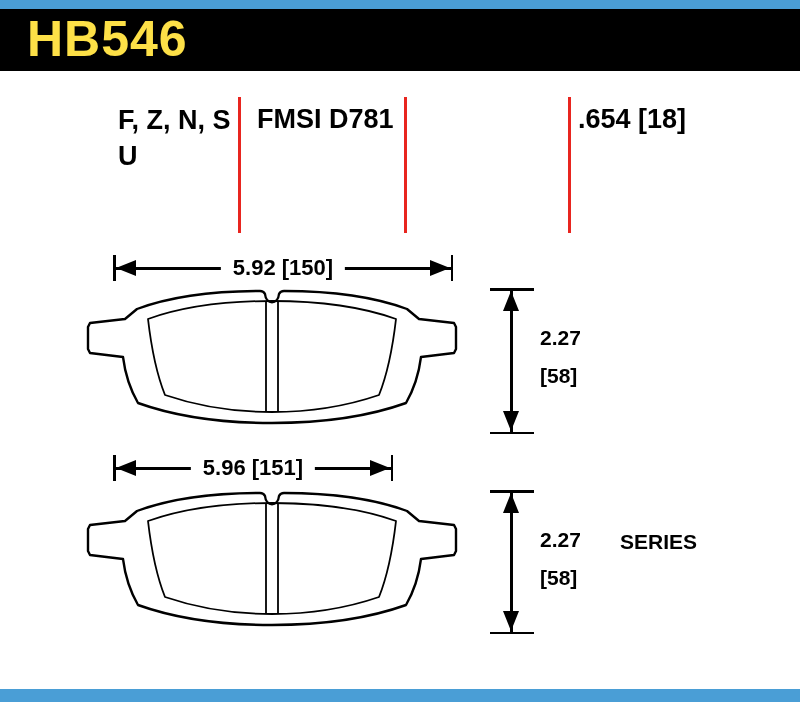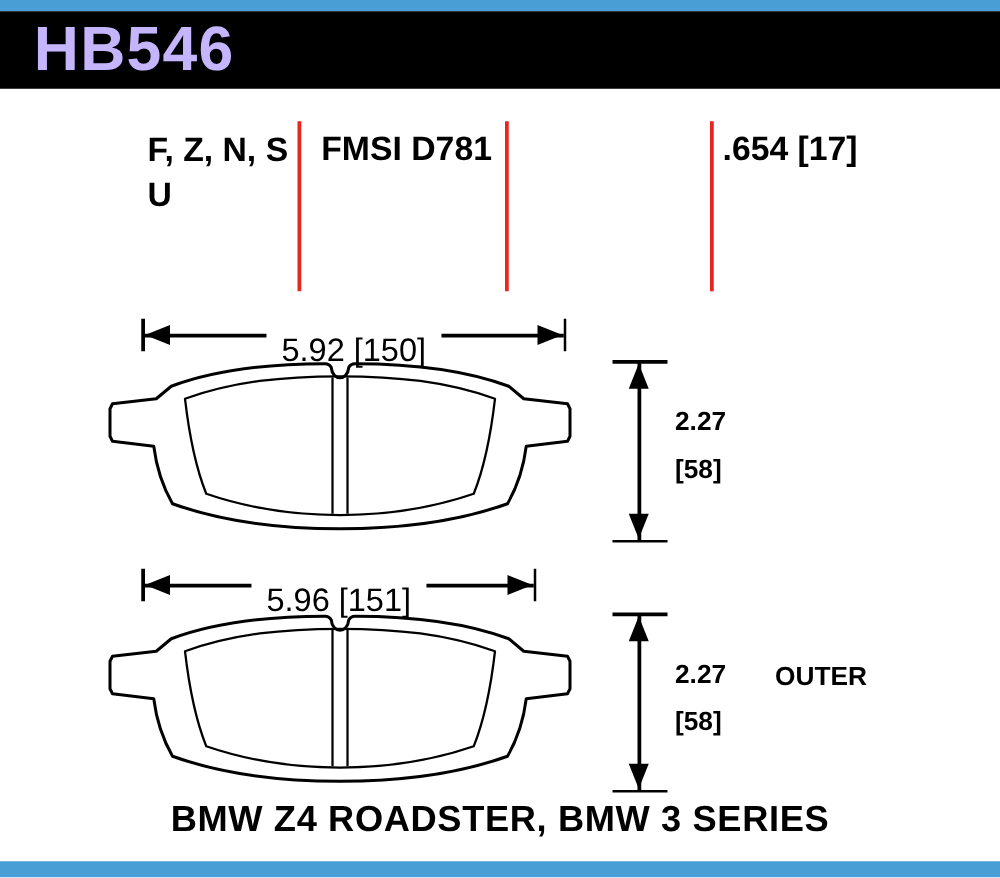--- a/index.html
+++ b/index.html
@@ -10,38 +10,38 @@
   }
   .bar { position:absolute; left:0; width:800px; background:var(--accent-blue,#4a9ed6); }
   .bar.top { top:0; height:9px; }
   .bar.bottom { bottom:0; height:13px; }
   .header {
     position:absolute; left:0; top:9px; width:800px; height:62px;
     background:var(--header-bg,#000);
   }
   .part-no {
     display:inline-block; margin-left:27px; line-height:60px;
-    font-size:50px; font-weight:bold; color:#c4b5fd; letter-spacing:1px;
+    font-size:50px; font-weight:bold; color:#fde047; letter-spacing:1px;
   }
   .spec-text { position:absolute; font-size:27px; font-weight:bold; white-space:nowrap; }
   .compounds { position:absolute; left:118px; top:102px; font-size:27px; font-weight:bold; line-height:36px; }
   .redline { position:absolute; top:97px; width:3px; height:136px; background:var(--marker-red,#e8251f); }
 
   
   .hdim { position:absolute; height:40px; }
   .hdim .dline { position:absolute; left:2px; right:2px; top:19px; height:2.5px; background:#000; }
   .hdim .tick { position:absolute; top:7px; width:2.5px; height:26px; background:#000; }
   .hdim .tick.left { left:0; }
   .hdim .tick.right { right:0; }
   .hdim .ah { position:absolute; top:12px; width:0; height:0;
     border-top:8px solid transparent; border-bottom:8px solid transparent; }
   .hdim .ah.left { left:3px; border-right:20px solid #000; }
   .hdim .ah.right { right:3px; border-left:20px solid #000; }
-  .hdim .dlabel { position:absolute; left:50%; transform:translateX(-50%); top:12px;
-    line-height:40px; background:#fff; padding:0 12px; font-size:26px; font-weight:normal; white-space:nowrap; }
+  .hdim .dlabel { position:absolute; left:50%; transform:translateX(-50%); top:0;
+    line-height:40px; background:#fff; padding:0 12px; font-size:22px; font-weight:bold; white-space:nowrap; }
 
   
   .vdim { position:absolute; width:44px; }
   .vdim .dline { position:absolute; top:2px; bottom:2px; left:20px; width:2.5px; background:#000; }
   .vdim .tick { position:absolute; left:0; width:44px; height:2.5px; background:#000; }
   .vdim .tick.top { top:0; }
   .vdim .tick.bottom { bottom:0; }
   .vdim .ah { position:absolute; left:13px; width:0; height:0;
     border-left:8px solid transparent; border-right:8px solid transparent; }
   .vdim .ah.up { top:3px; border-bottom:20px solid #000; }
@@ -64,21 +64,21 @@
   </div>
 
   <div class="compounds">
     <div>F, Z, N, S</div>
     <div>U</div>
   </div>
   <div class="redline" style="left:238px"></div>
   <div class="spec-text" style="left:257px; top:104px">FMSI D781</div>
   <div class="redline" style="left:404px"></div>
   <div class="redline" style="left:568px"></div>
-  <div class="spec-text" style="left:578px; top:104px">.654 [17]</div>
+  <div class="spec-text" style="left:578px; top:104px">.654 [18]</div>
 
   <div class="hdim" style="left:113px; top:248px; width:340px">
     <div class="tick left"></div>
     <div class="tick right"></div>
     <div class="dline"></div>
     <div class="ah left"></div>
     <div class="ah right"></div>
     <div class="dlabel">5.92 [150]</div>
   </div>
 
@@ -92,21 +92,21 @@
   <div class="vdim" style="left:490px; top:288px; height:146px">
     <div class="tick top"></div>
     <div class="tick bottom"></div>
     <div class="dline"></div>
     <div class="ah up"></div>
     <div class="ah down"></div>
   </div>
   <div class="dim-text" style="left:540px; top:326px">2.27</div>
   <div class="dim-text" style="left:540px; top:364px">[58]</div>
 
-  <div class="hdim" style="left:113px; top:448px; width:316px">
+  <div class="hdim" style="left:113px; top:448px; width:280px">
     <div class="tick left"></div>
     <div class="tick right"></div>
     <div class="dline"></div>
     <div class="ah left"></div>
     <div class="ah right"></div>
     <div class="dlabel">5.96 [151]</div>
   </div>
 
   <svg class="pad-svg" style="left:82px; top:485px" width="380" height="150" viewBox="0 0 380 150">
     <path d="M 55,26 C 90,13 135,8 178,8 C 181,8 182,9 183,11 C 184,22 196,22 197,11 C 198,9 199,8 202,8 C 245,8 290,13 325,26 L 337,36 L 372,40 L 374,44 L 374,66 L 372,70 L 339,74 C 337,90 332,106 324,120 C 285,134 240,140 190,140 C 140,140 95,134 56,120 C 48,106 43,90 41,74 L 8,70 L 6,66 L 6,44 L 8,40 L 43,36 Z" fill="none" stroke="#000" stroke-width="2.4" stroke-linejoin="round"></path>
@@ -117,19 +117,18 @@
 
   <div class="vdim" style="left:490px; top:490px; height:144px">
     <div class="tick top"></div>
     <div class="tick bottom"></div>
     <div class="dline"></div>
     <div class="ah up"></div>
     <div class="ah down"></div>
   </div>
   <div class="dim-text" style="left:540px; top:528px">2.27</div>
   <div class="dim-text" style="left:540px; top:566px">[58]</div>
-  <div class="dim-text" style="left:620px; top:530px">OUTER</div>
+  <div class="dim-text" style="left:620px; top:530px">SERIES</div>
 
-  <div class="footer-text">BMW Z4 ROADSTER, BMW 3 SERIES</div>
 
   <div class="bar bottom"></div>
 
 </div>
 
 </body></html>

